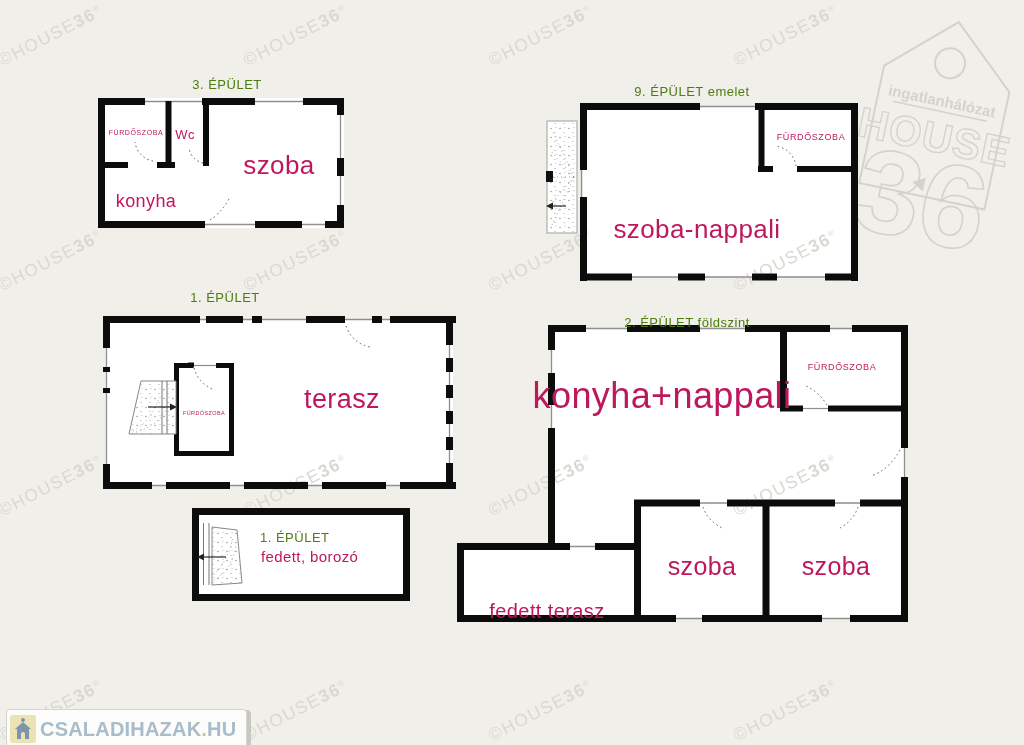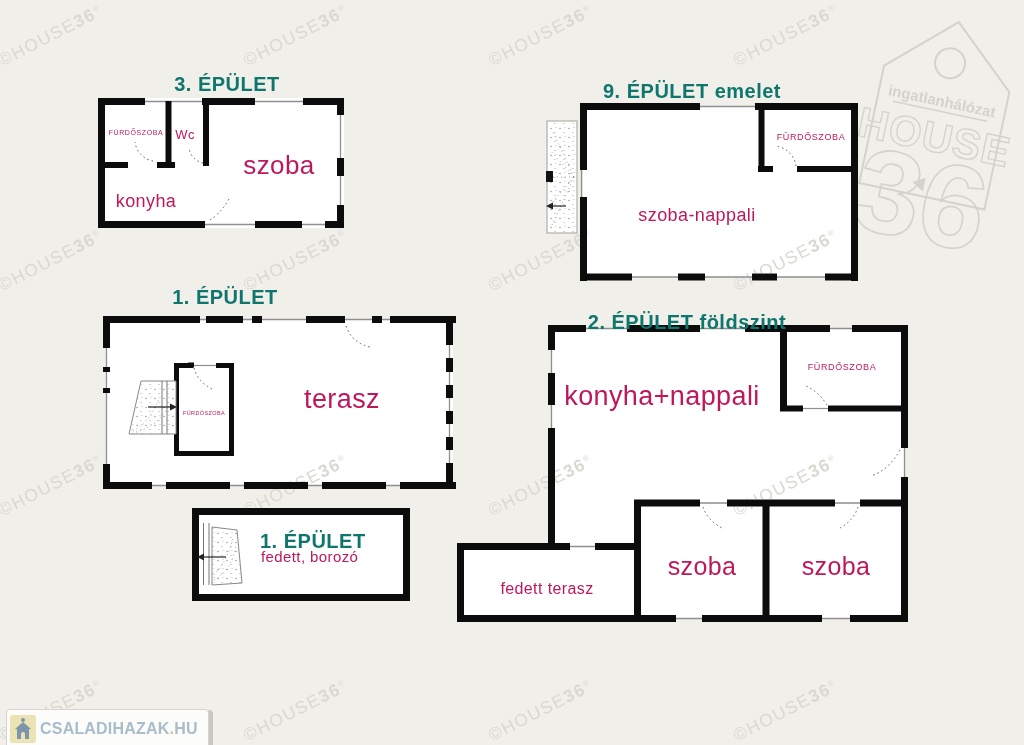--- a/index.html
+++ b/index.html
@@ -4,38 +4,38 @@
 <style>
   html,body{margin:0;padding:0;}
   #canvas{position:relative;width:1024px;height:745px;background:#f0efe9;overflow:hidden;
           font-family:"Liberation Sans",sans-serif;}
   
   #plan{position:absolute;left:0;top:0;z-index:1;}
   
   .lbl{position:absolute;transform:translate(-50%,-50%);color:#be185d;white-space:nowrap;
        z-index:2;line-height:1;letter-spacing:.4px;}
   .lbl-left{transform:none;}
-  .title{font-weight:bold;font-size:20px;letter-spacing:.5px;color:#0f766e;}
+  .title{font-weight:normal;font-size:13px;letter-spacing:.5px;color:#4d7c0f;}
   
   #watermarks{position:absolute;left:0;top:0;width:100%;height:100%;z-index:3;
               mix-blend-mode:darken;pointer-events:none;}
   .wm{position:absolute;transform:translate(-50%,-50%) rotate(-27deg);
       font-size:17.5px;color:#dbd8d2;letter-spacing:1.5px;white-space:nowrap;}
   .wm b{font-weight:bold;}
   .wm sup{font-size:8px;letter-spacing:0;}
   
   #brand{position:absolute;left:838px;top:0;z-index:3;mix-blend-mode:darken;}
   
   #site-logo{position:absolute;left:6px;top:709px;z-index:4;height:34px;
              display:flex;align-items:center;gap:4px;padding:2px 10px 2px 3px;
              background:#fcfcfa;border:1px solid #d6d4ce;border-radius:4px;
              box-shadow:4px 1px 0 #c9c7c1;}
   #site-icon{width:26px;height:28px;background:#ece3b4;border-radius:2px;
              display:flex;align-items:center;justify-content:center;}
-  #site-text{font-size:16px;font-weight:bold;color:#a8bcca;letter-spacing:.2px;}
+  #site-text{font-size:20px;font-weight:bold;color:#a8bcca;letter-spacing:.2px;}
   #site-text .dot{color:#d9c28a;}
 </style>
 </head>
 <body>
 
 <div id="canvas">
 
   <svg id="plan" width="1024" height="745" viewBox="0 0 1024 745">
     <defs>
       <pattern id="speck" width="9" height="9" patternUnits="userSpaceOnUse">
@@ -168,32 +168,32 @@
   </svg>
 
   <div class="lbl title" style="left:227px;top:84px">3. ÉPÜLET</div>
   <div class="lbl" style="left:136px;top:132px;font-size:7px;letter-spacing:.6px">FÜRDŐSZOBA</div>
   <div class="lbl" style="left:185px;top:134px;font-size:13px">Wc</div>
   <div class="lbl" style="left:279px;top:165px;font-size:26px">szoba</div>
   <div class="lbl" style="left:146px;top:201px;font-size:18px">konyha</div>
 
   <div class="lbl title" style="left:692px;top:91px">9. ÉPÜLET emelet</div>
   <div class="lbl" style="left:811px;top:137px;font-size:9px;letter-spacing:.6px">FÜRDŐSZOBA</div>
-  <div class="lbl" style="left:697px;top:215px;font-size:18px">szoba-nappali</div>
+  <div class="lbl" style="left:697px;top:229px;font-size:26px">szoba-nappali</div>
 
   <div class="lbl title" style="left:225px;top:297px">1. ÉPÜLET</div>
   <div class="lbl" style="left:204px;top:414px;font-size:5.5px;letter-spacing:.4px">FÜRDŐSZOBA</div>
   <div class="lbl" style="left:342px;top:399px;font-size:27px">terasz</div>
 
   <div class="lbl title" style="left:687px;top:322px">2. ÉPÜLET földszint</div>
   <div class="lbl" style="left:842px;top:367px;font-size:9px;letter-spacing:.6px">FÜRDŐSZOBA</div>
-  <div class="lbl" style="left:662px;top:396px;font-size:27px">konyha+nappali</div>
+  <div class="lbl" style="left:662px;top:396px;font-size:36px">konyha+nappali</div>
   <div class="lbl" style="left:702px;top:566px;font-size:25px">szoba</div>
   <div class="lbl" style="left:836px;top:566px;font-size:25px">szoba</div>
-  <div class="lbl" style="left:547px;top:589px;font-size:16px">fedett terasz</div>
+  <div class="lbl" style="left:547px;top:611px;font-size:20px">fedett terasz</div>
 
   <div class="lbl lbl-left title" style="left:260px;top:531px">1. ÉPÜLET</div>
   <div class="lbl lbl-left" style="left:261px;top:549px;font-size:15px">fedett, borozó</div>
 
   <svg id="brand" width="200" height="256" viewBox="0 0 200 256">
     <g transform="rotate(12 100 120)">
       <path d="M36 78 L100 20 L164 78 V198 H36 Z" fill="none" stroke="#d4d2cc" stroke-width="2"></path>
       <circle cx="100" cy="62" r="15" fill="none" stroke="#d4d2cc" stroke-width="2"></circle>
       <text x="100" y="106" text-anchor="middle" font-family="Liberation Sans, sans-serif" font-size="15" font-weight="bold" fill="#d4d2cc" stroke="none">ingatlanhálózat</text>
       <path d="M52 111H148" stroke="#d4d2cc" stroke-width="1.5"></path>

